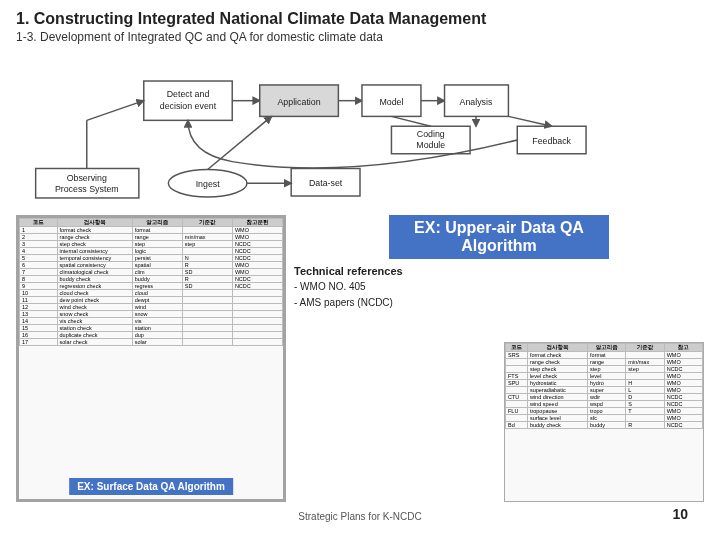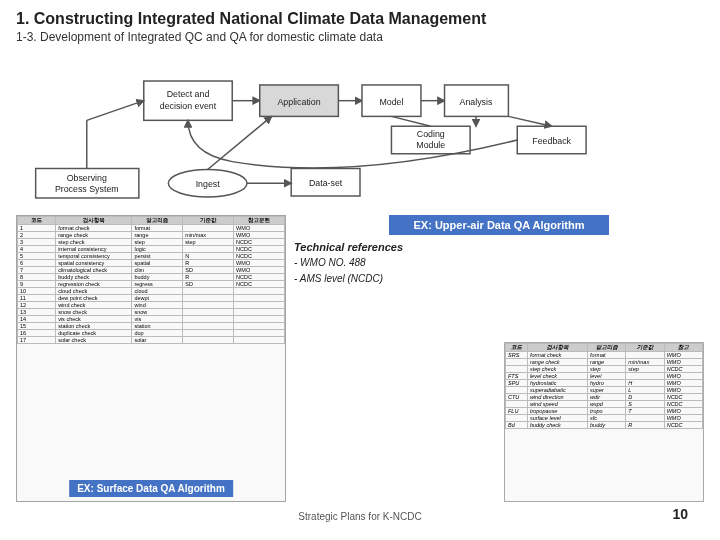--- a/index.html
+++ b/index.html
@@ -43,21 +43,21 @@
     .bottom-section {
       display: flex;
       flex-direction: row;
       gap: 8px;
       flex: 1;
     }
 
     
     .table-area {
       width: 270px;
-      border: 1px solid #a3a3a3;
+      border: 3px solid #a3a3a3;
       overflow: hidden;
       font-size: 6px;
       background: #f9f9f9;
       position: relative;
     }
 
     .surface-label {
       position: absolute;
       bottom: 4px;
       left: 50%;
@@ -74,21 +74,21 @@
     .right-area {
       flex: 1;
       display: flex;
       flex-direction: column;
       gap: 6px;
     }
 
     .upper-air-label {
       background: #4472C4;
       color: #fff;
-      font-size: 11px;
+      font-size: 16px;
       font-weight: bold;
       padding: 4px 10px;
       text-align: center;
       align-self: center;
       width: 220px;
     }
 
     .tech-refs {
       font-size: 11px;
       font-weight: bold;
@@ -362,26 +362,26 @@
             </tr>
         </tbody>
       </table>
       <div class="surface-label">EX: Surface Data QA Algorithm</div>
     </div>
 
     <div class="right-area">
 
       <div class="upper-air-label">EX: Upper-air Data QA Algorithm</div>
 
-      <div style="display:flex; gap:8px; flex:1;font-style:italic;">
+      <div style="display:flex; gap:8px; flex:1;">
 
         <div style="flex:1;">
           <div class="tech-refs">Technical references</div>
-          <div class="tech-list">- WMO NO. 488</div>
-          <div class="tech-list">- AMS level (NCDC)</div>
+          <div class="tech-list">- WMO NO. 405</div>
+          <div class="tech-list">- AMS papers (NCDC)</div>
         </div>
 
         <div class="right-table">
           <table class="mini-table">
             <thead>
               <tr>
                 <th style="width:20px">코드</th>
                 <th style="width:55px">검사항목</th>
                 <th style="width:35px">알고리즘</th>
                 <th style="width:35px">기준값</th>

